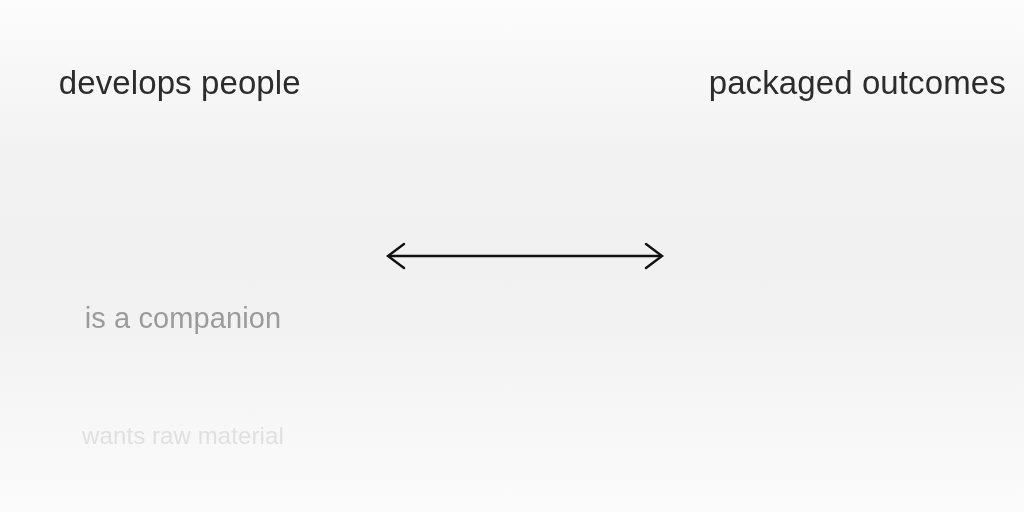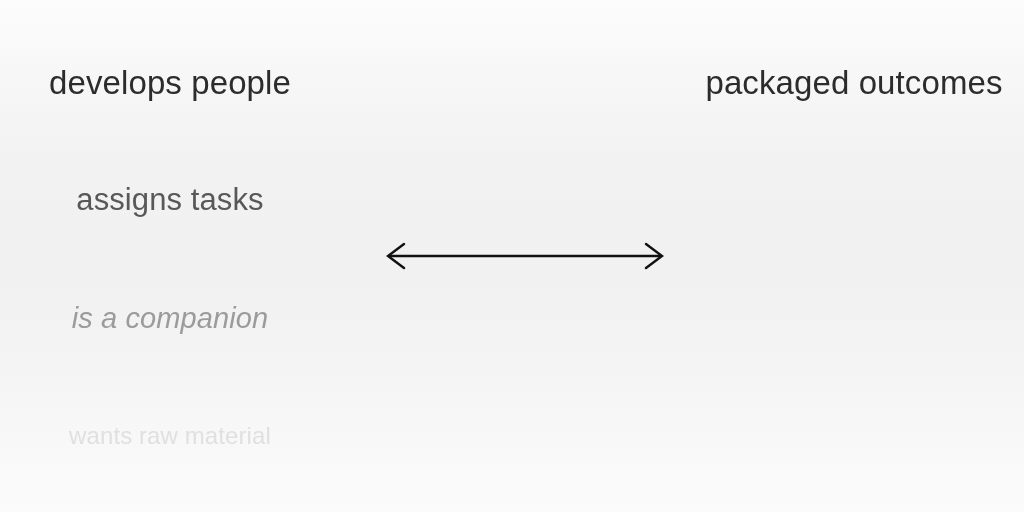--- a/index.html
+++ b/index.html
@@ -38,38 +38,38 @@
     align-items: center;
   }
 
   .pole {
     display: flex;
     align-items: center;
     justify-content: center;
     height: 56px;
     white-space: nowrap;
   }
-  .pole-left  { width: 340px; margin-left: 0px; }
+  .pole-left  { width: 340px; margin-left: 13px; }
   .pole-right { width: 340px; margin-left: 344px; }
 
   .pole-label {
     display: block;
     line-height: 1;
   }
 
   
   .tier-1 .pole-label { font-size: 33px; color: #2c2c2c; font-weight: 400; letter-spacing: 0.1px; }
   .tier-2 .pole-label { font-size: 31px; color: #585858; font-weight: 400; letter-spacing: 0.1px; }
   .tier-3 .pole-label { font-size: 29px; color: #9b9b9b; font-weight: 400; letter-spacing: 0.1px; }
   .tier-4 .pole-label { font-size: 24px; color: #e0e0e0; font-weight: 400; letter-spacing: 0.1px; }
 
   
   .row-1 { top: 54px; }
   .row-2 { top: 171px; }
-  .row-3 { top: 290px; font-style: italic; }
+  .row-3 { top: 290px; }
   .row-4 { top: 408px; }
 
   
   .axis-arrow {
     position: absolute;
     left: 384px;
     top: 238px;
     width: 282px;
     height: 34px;
   }
@@ -83,23 +83,20 @@
   <div class="spectrum-row row-1 tier-1">
     <div class="pole pole-left">
       <span class="pole-label">develops people</span>
     </div>
     <div class="pole pole-right">
       <span class="pole-label">packaged outcomes</span>
     </div>
   </div>
 
   <div class="spectrum-row row-2 tier-2">
-    <div class="pole pole-left">
-      <span class="pole-label">assigns tasks</span>
-    </div>
   </div>
 
   <div class="axis-arrow">
     <svg width="282" height="34" viewBox="0 0 282 34">
       <line x1="6" y1="18" x2="276" y2="18" stroke="#111111" stroke-width="2.4" stroke-linecap="butt"></line>
       <polyline points="20,6 4,18 20,30" fill="none" stroke="#111111" stroke-width="2.4" stroke-linecap="round" stroke-linejoin="miter"></polyline>
       <polyline points="262,6 278,18 262,30" fill="none" stroke="#111111" stroke-width="2.4" stroke-linecap="round" stroke-linejoin="miter"></polyline>
     </svg>
   </div>
 

